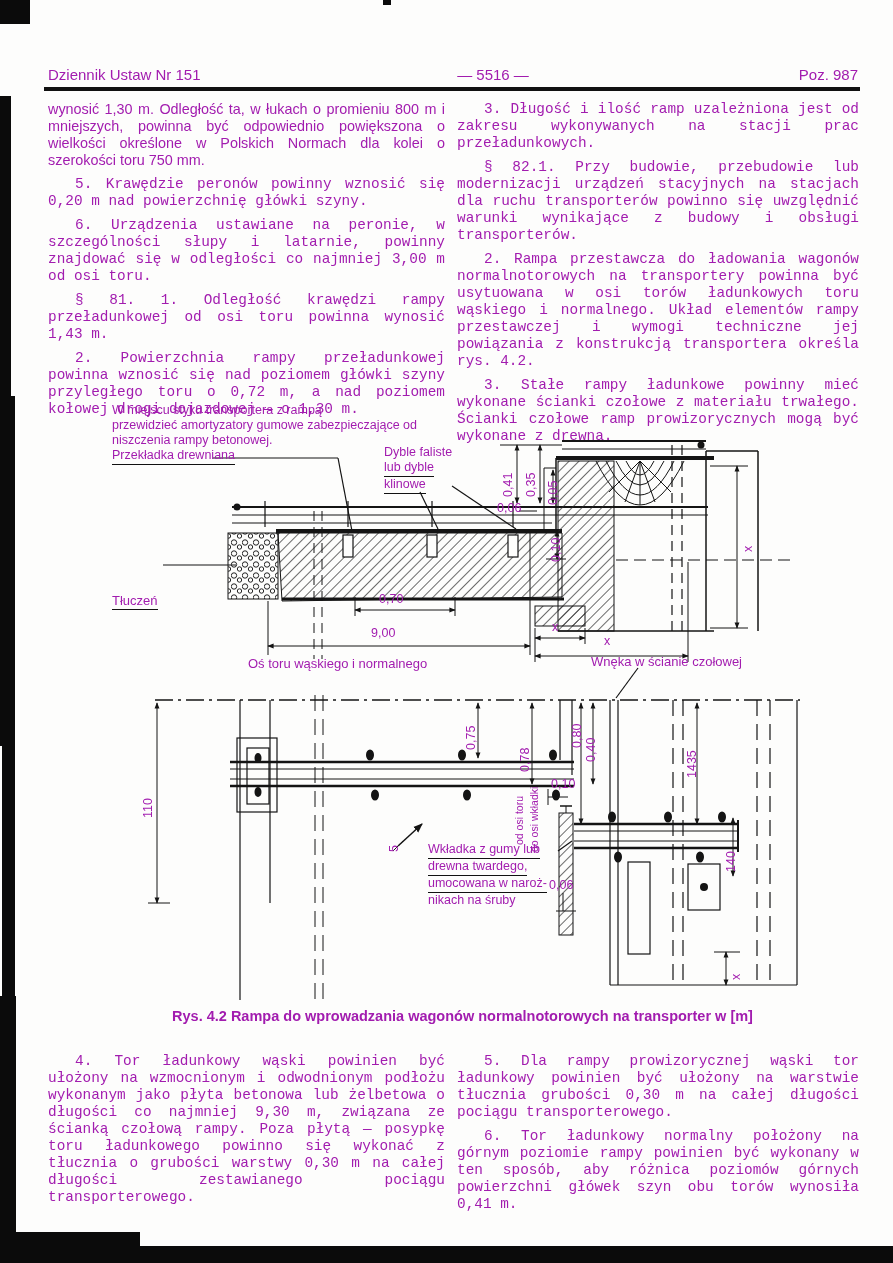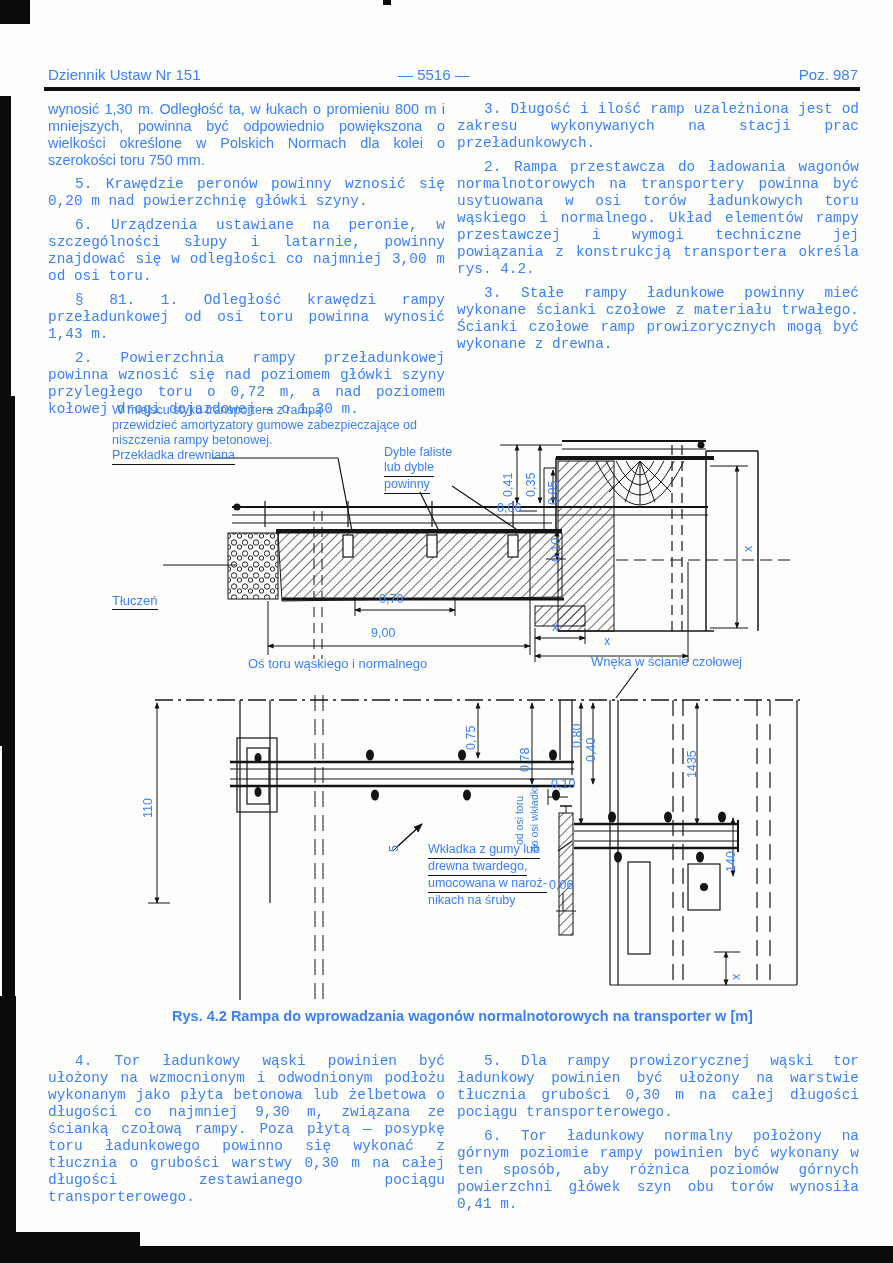--- a/index.html
+++ b/index.html
@@ -1,22 +1,22 @@
 <!DOCTYPE html>
 <html><head>
 <meta charset="utf-8">
 <style>
   html,body{margin:0;padding:0;background:#e8e8e8;}
   .page{position:relative;width:893px;height:1263px;background:#fdfdfc;overflow:hidden;
-        font-family:"Liberation Sans", sans-serif;color:#3b82f6;}
+        font-family:"Liberation Sans", sans-serif;color:#a21caf;}
   
   .art{position:absolute;background:#0b0b0b;z-index:6;}
   
   .hdr{position:absolute;top:66px;left:48px;right:35px;font-size:15px;z-index:2;}
-  .hdr .c{position:absolute;left:350px;width:190px;}
+  .hdr .c{position:absolute;left:350px;width:190px;text-align:center;}
   .hdr .r{position:absolute;right:0;}
   .rule{position:absolute;top:87px;left:44px;width:816px;height:4px;background:#111;z-index:2;}
   
   .col{position:absolute;width:397px;text-align:justify;font-size:14.4px;line-height:17px;z-index:2;}
   .col p{margin:0 0 7px 0;}
   .col p.ind{text-indent:27px;font-family:Liberation Mono, monospace;}
   .tl{left:48px;top:101px;}
   .tr{left:457px;top:101px;width:402px;}
   .bl{left:48px;top:1053px;}
   .br{left:457px;top:1053px;width:402px;}
@@ -53,20 +53,21 @@
 
   <div class="col tl">
     <p>wynosić 1,30 m. Odległość ta, w łukach o promieniu 800 m i mniejszych, powinna być odpowiednio powiększona o wielkości określone w Polskich Normach dla kolei o szerokości toru 750 mm.</p>
     <p class="ind">5. Krawędzie peronów powinny wznosić się 0,20 m nad powierzchnię główki szyny.</p>
     <p class="ind">6. Urządzenia ustawiane na peronie, w szczególności słupy i latarnie, powinny znajdować się w odległości co najmniej 3,00 m od osi toru.</p>
     <p class="ind">§ 81. 1. Odległość krawędzi rampy przeładunkowej od osi toru powinna wynosić 1,43 m.</p>
     <p class="ind">2. Powierzchnia rampy przeładunkowej powinna wznosić się nad poziomem główki szyny przyległego toru o 0,72 m, a nad poziomem kołowej drogi dojazdowej — o 1,30 m.</p>
   </div>
   <div class="col tr">
     <p class="ind">3. Długość i ilość ramp uzależniona jest od zakresu wykonywanych na stacji prac przeładunkowych.</p>
+    <p class="ind">§ 82.1. Przy budowie, przebudowie lub modernizacji urządzeń stacyjnych na stacjach dla ruchu transporterów powinno się uwzględnić warunki wynikające z budowy i obsługi transporterów.</p>
     <p class="ind">2. Rampa przestawcza do ładowania wagonów normalnotorowych na transportery powinna być usytuowana w osi torów ładunkowych toru wąskiego i normalnego. Układ elementów rampy przestawczej i wymogi techniczne jej powiązania z konstrukcją transportera określa rys. 4.2.</p>
     <p class="ind">3. Stałe rampy ładunkowe powinny mieć wykonane ścianki czołowe z materiału trwałego. Ścianki czołowe ramp prowizorycznych mogą być wykonane z drewna.</p>
   </div>
 
   <svg class="fig" width="893" height="1263" viewBox="0 0 893 1263">
     <defs>
       <marker id="ar" viewBox="0 0 10 10" refX="8" refY="5" markerWidth="7" markerHeight="7" orient="auto-start-reverse">
         <path d="M0,1.5 L9,5 L0,8.5 Z" fill="#141414"></path>
       </marker>
       <pattern id="hatch" width="7" height="7" patternUnits="userSpaceOnUse" patternTransform="rotate(45)">
@@ -235,21 +236,21 @@
 
   <div class="lbl" style="left:112px;top:403px;">
     <div>W miejscu styku transportera z rampą</div>
     <div>przewidzieć amortyzatory gumowe zabezpieczające od</div>
     <div>niszczenia rampy betonowej.</div>
     <div><span class="u">Przekładka drewniana</span></div>
   </div>
   <div class="lbl" style="left:384px;top:445px;">
     <div>Dyble faliste</div>
     <div><span class="u">lub dyble</span></div>
-    <div><span class="u">powinny</span></div>
+    <div><span class="u">klinowe</span></div>
   </div>
   <div class="lbl" style="left:112px;top:556px;font-size:13px;margin-top:37px;">
     <span class="u">Tłuczeń</span>
   </div>
   <div class="lbl" style="left:248px;top:656px;font-size:13px;">Oś toru wąskiego i normalnego</div>
   <div class="lbl" style="left:591px;top:654px;font-size:13px;">Wnęka w ścianie czołowej</div>
   <div class="lbl" style="left:428px;top:842px;">
     <div><span class="u">Wkładka z gumy lub</span></div>
     <div><span class="u">drewna twardego,</span></div>
     <div><span class="u">umocowana w naroż-</span></div>

